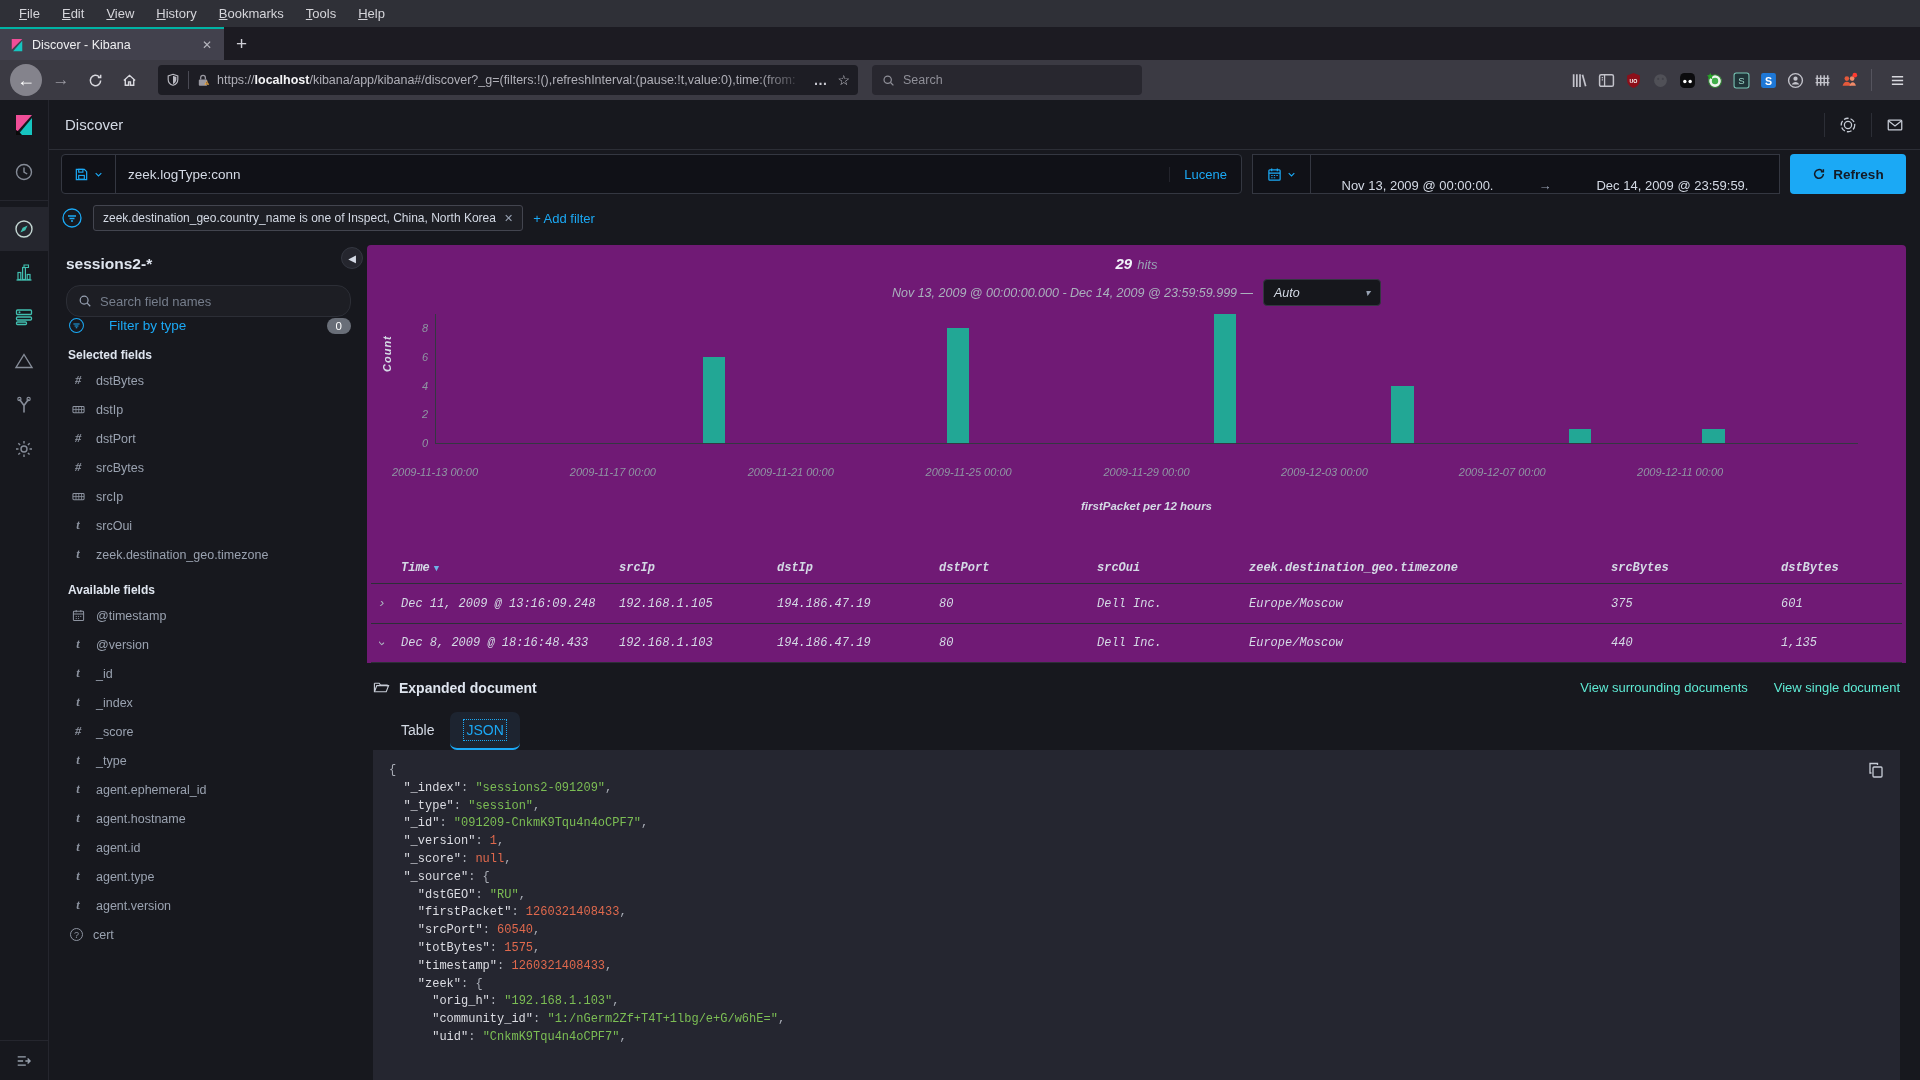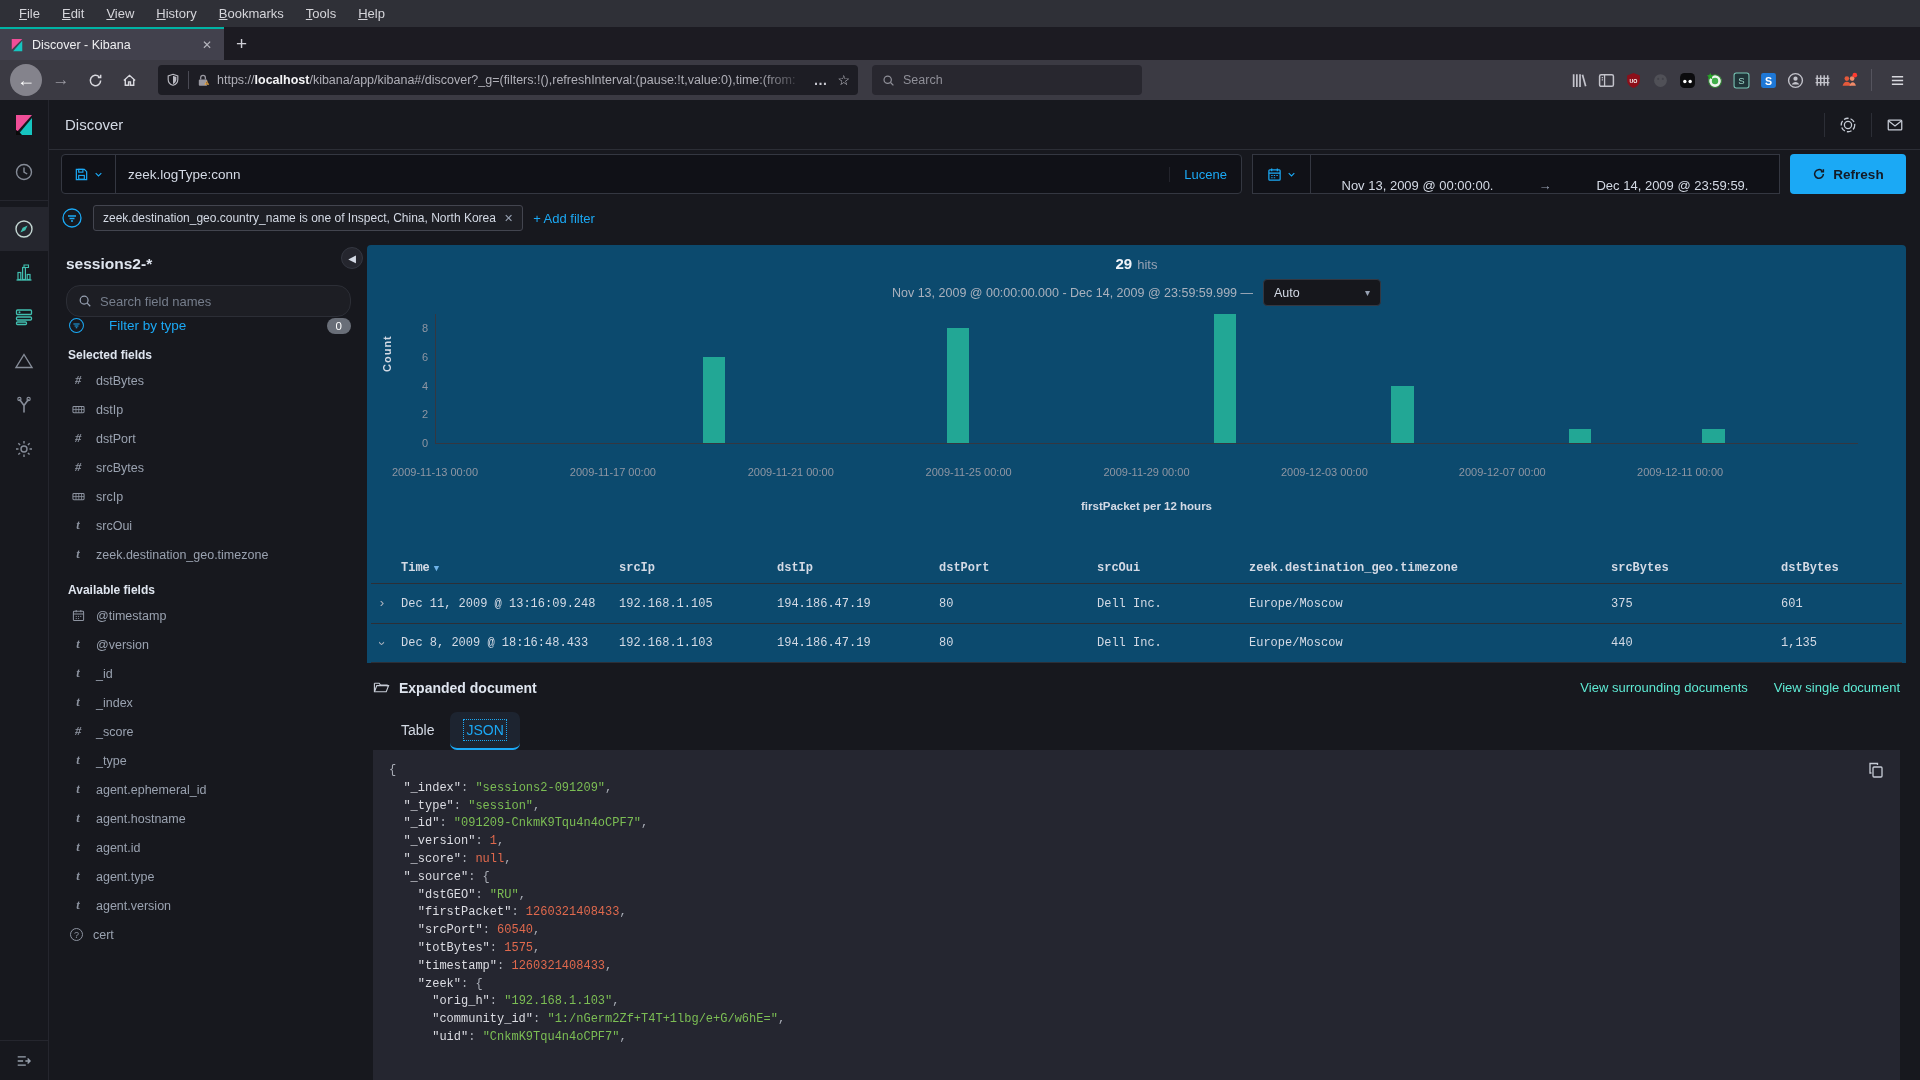--- a/index.html
+++ b/index.html
@@ -95,21 +95,21 @@
   .sb-badge { margin-left:auto; background:#696e78; color:#fff; font-size:11.5px; border-radius:9px; padding:2px 9px; }
   .sb-heading { color:#dfe5ef; font-size:12px; font-weight:bold; margin:14px 0 4px 2px; }
   .field-item { display:flex; align-items:center; gap:10px; height:29px; padding-left:4px; border-radius:3px; }
   .f-icon { width:16px; text-align:center; color:#8d93a0; font-size:11.5px; flex:none; display:flex; align-items:center; justify-content:center;}
   .f-icon svg { width:13px; height:13px; }
   .f-icon.it { font-family:"Liberation Serif",serif; font-style:italic; font-weight:bold; font-size:12.5px; }
   .f-name { color:#9aa2b0; font-size:12.5px; white-space:nowrap; }
 
   
   .discover { flex:1; min-width:0; display:flex; flex-direction:column; margin:0 14px 0 0; }
-  .panel { background:#0c4a6e; border-radius:4px 4px 0 0; padding-top:10px; }
+  .panel { background:#701a75; border-radius:4px 4px 0 0; padding-top:10px;font-style:italic; }
   .hits-line { text-align:center; }
   .hits-count { color:#f1f4fa; font-size:15px; font-weight:bold; }
   .hits-label { color:#98a2b3; font-size:13px; margin-left:5px; }
   .range-line { display:flex; align-items:center; justify-content:center; gap:10px; margin-top:6px; }
   .range-label { color:#aab1bd; font-size:12.5px; }
   .interval-select { width:118px; height:27px; background:#16171c; border:1px solid #343741; border-radius:4px; color:#d4dae5; font-size:12.5px; display:flex; align-items:center; padding:0 10px; justify-content:space-between; }
   .interval-select .chev { color:#98a2b3; font-size:10px; }
 
   .chart { position:relative; height:238px; margin:2px 20px 0 12px; }
   .ylab { position:absolute; left:2px; top:64px; transform:rotate(-90deg); transform-origin:left top; color:#d4dae5; font-size:11px; font-weight:bold; letter-spacing:1px; }

